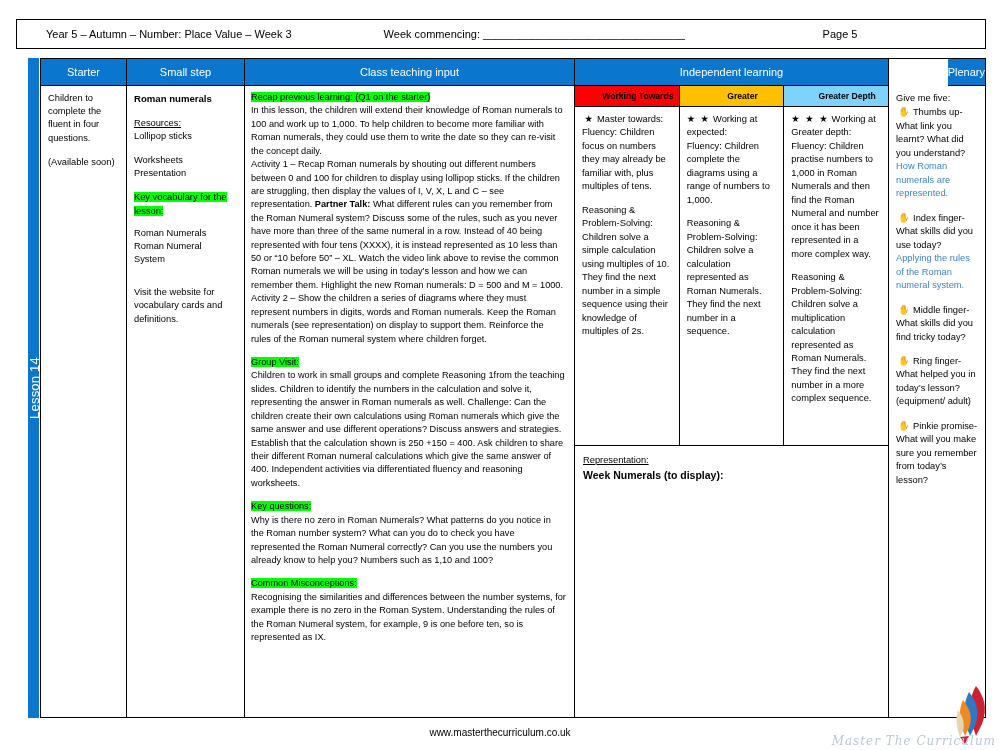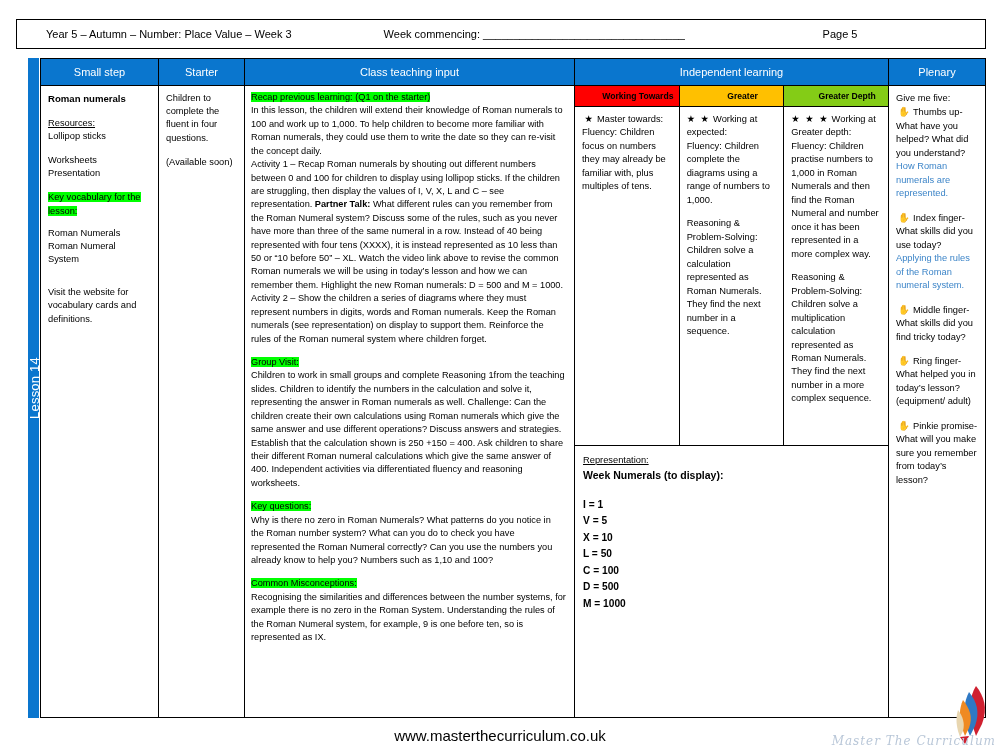--- a/index.html
+++ b/index.html
@@ -92,21 +92,21 @@
     display: flex;
     flex-direction: column;
     border-right: 1.5px solid #000;
   }
   .col:last-child { border-right: none; }
 
   .col-small  { width: 118px; }
   .col-start  { width: 86px; }
   .col-teach  { width: 330px; }
   .col-indep  { width: 314px; }
-  .col-plen   { width: 96px; }
+  .col-plen   { width: 96px; align-items: flex-end; }
 
   .col-head {
     background: #0a76ce;
     color: #fff;
     font-size: 11px;
     height: 26px;
     display: flex;
     align-items: center;
     justify-content: center;
     border-bottom: 1.5px solid #000;
@@ -218,21 +218,21 @@
   .blue-txt { color: #3d85c8; }
   .hand { font-size: 9.5px; }
 
   
   .footer-url {
     position: absolute;
     left: 0;
     top: 727px;
     width: 1000px;
     text-align: center;
-    font-size: 15px;
+    font-size: 10px;
   }
 
   
   .logo {
     position: absolute;
     right: 6px;
     bottom: 4px;
     width: 58px;
     height: 62px;
   }
@@ -257,20 +257,29 @@
     <span class="hdr-title">Year 5 – Autumn – Number: Place Value – Week 3</span>
     <span class="hdr-week">Week commencing: _________________________________</span>
     <span class="hdr-page">Page 5</span>
   </div>
 
   <div class="lesson-spine">
     <span>Lesson 14</span>
   </div>
 
   <div class="table">
+
+    <div class="col col-start">
+      <div class="col-head">Starter</div>
+      <div class="col-body">
+        <div>Children to complete the fluent in four questions.</div>
+        <div class="ss-gap"></div>
+        <div>(Available soon)</div>
+      </div>
+    </div>
 
     <div class="col col-small">
       <div class="col-head">Small step</div>
       <div class="col-body">
         <div class="ss-title">Roman numerals</div>
         <div class="ss-gap"></div>
         <div class="underline">Resources:</div>
         <div>Lollipop sticks</div>
         <div class="ss-gap"></div>
         <div>Worksheets</div>
@@ -280,29 +289,20 @@
         <div class="ss-gap-sm"></div>
         <div>Roman Numerals</div>
         <div>Roman Numeral</div>
         <div>System</div>
         <div class="ss-gap"></div>
         <div class="ss-gap-sm"></div>
         <div>Visit the website for vocabulary cards and definitions.</div>
       </div>
     </div>
 
-    <div class="col col-start">
-      <div class="col-head">Starter</div>
-      <div class="col-body">
-        <div>Children to complete the fluent in four questions.</div>
-        <div class="ss-gap"></div>
-        <div>(Available soon)</div>
-      </div>
-    </div>
-
     <div class="col col-teach">
       <div class="col-head">Class teaching input</div>
       <div class="col-body">
         <div><span class="hl">Recap previous learning: (Q1 on the starter)</span></div>
         <div class="para">In this lesson, the children will extend their knowledge of Roman numerals to 100 and work up to 1,000. To help children to become more familiar with Roman numerals, they could use them to write the date so they can re-visit the concept daily.</div>
         <div class="para"><span>Activity 1 – Recap Roman numerals by shouting out different numbers between 0 and 100 for children to display using lollipop sticks. If the children are struggling, then display the values of I, V, X, L and C – see representation. </span><b>Partner Talk:</b><span> What different rules can you remember from the Roman Numeral system? Discuss some of the rules, such as you never have more than three of the same numeral in a row. Instead of 40 being represented with four tens (XXXX), it is instead represented as 10 less than 50 or “10 before 50” – XL. Watch the video link above to revise the common Roman numerals we will be using in today’s lesson and how we can remember them. Highlight the new Roman numerals: D = 500 and M = 1000.</span></div>
         <div class="para">Activity 2 – Show the children a series of diagrams where they must represent numbers in digits, words and Roman numerals. Keep the Roman numerals (see representation) on display to support them. Reinforce the rules of the Roman numeral system where children forget.</div>
         <div class="spacer"></div>
         <div><span class="hl">Group Visit:</span></div>
         <div class="para">Children to work in small groups and complete Reasoning 1from the teaching slides. Children to identify the numbers in the calculation and solve it, representing the answer in Roman numerals as well. Challenge: Can the children create their own calculations using Roman numerals which give the same answer and use different operations? Discuss answers and strategies. Establish that the calculation shown is 250 +150 = 400. Ask children to share their different Roman numeral calculations which give the same answer of 400. Independent activities via differentiated fluency and reasoning worksheets.</div>
@@ -315,67 +315,59 @@
       </div>
     </div>
 
     <div class="col col-indep">
       <div class="col-head">Independent learning</div>
       <div class="indep-wrap">
 
         <div class="band-row">
           <div class="band" style="background:#FF0000;">Working Towards</div>
           <div class="band" style="background:#FFC000;">Greater</div>
-          <div class="band" style="background:#84cc16;">Greater Depth</div>
+          <div class="band" style="background:#7dd3fc;">Greater Depth</div>
         </div>
 
         <div class="indep-cols">
           <div class="indep-col">
             <div>&nbsp;<span class="stars">★</span>&nbsp;<span>Master towards:</span></div>
             <div>Fluency: Children focus on numbers they may already be familiar with, plus multiples of tens.</div>
             <div class="spacer"></div>
+            <div>Reasoning &amp; Problem-Solving: Children solve a simple calculation using multiples of 10. They find the next number in a simple sequence using their knowledge of multiples of 2s.</div>
           </div>
           <div class="indep-col">
             <div><span class="stars">★ ★</span>&nbsp;<span>Working at expected:</span></div>
             <div>Fluency: Children complete the diagrams using a range of numbers to 1,000.</div>
             <div class="spacer"></div>
             <div>Reasoning &amp; Problem-Solving: Children solve a calculation represented as Roman Numerals. They find the next number in a sequence.</div>
           </div>
           <div class="indep-col">
             <div><span class="stars">★ ★ ★</span>&nbsp;<span>Working at Greater depth:</span></div>
             <div>Fluency: Children practise numbers to 1,000 in Roman Numerals and then find the Roman Numeral and number once it has been represented in a more complex way.</div>
             <div class="spacer"></div>
             <div>Reasoning &amp; Problem-Solving: Children solve a multiplication calculation represented as Roman Numerals. They find the next number in a more complex sequence.</div>
           </div>
         </div>
 
         <div class="representation">
           <div class="rep-title">Representation:</div>
           <div class="rep-sub">Week Numerals (to display):</div>
-          <div class="rep-list">
-            <div>I = 1</div>
-            <div>V = 5</div>
-            <div>X = 10</div>
-            <div>L = 50</div>
-            <div>C = 100</div>
-            <div>D = 500</div>
-            <div>M = 1000</div>
-          </div>
         </div>
 
       </div>
     </div>
 
     <div class="col col-plen">
       <div class="col-head">Plenary</div>
       <div class="col-body">
         <div>Give me five:</div>
 
         <div>
-          <span class="hand">&nbsp;✋</span><span> Thumbs up- What have you helped? What did you understand?</span>
+          <span class="hand">&nbsp;✋</span><span> Thumbs up- What link you learnt? What did you understand?</span>
           <span class="blue-txt">How Roman numerals are represented.</span>
         </div>
         <div class="spacer"></div>
 
         <div>
           <span class="hand">&nbsp;✋</span><span> Index finger- What skills did you use today?</span>
           <span class="blue-txt">Applying the rules of the Roman numeral system.</span>
         </div>
         <div class="spacer"></div>
 

